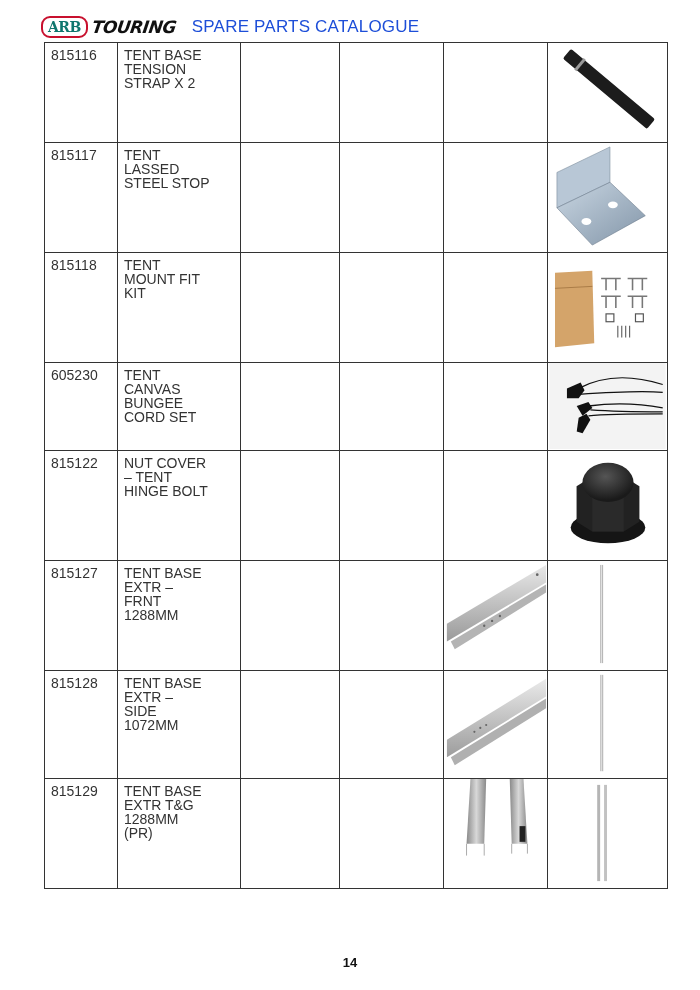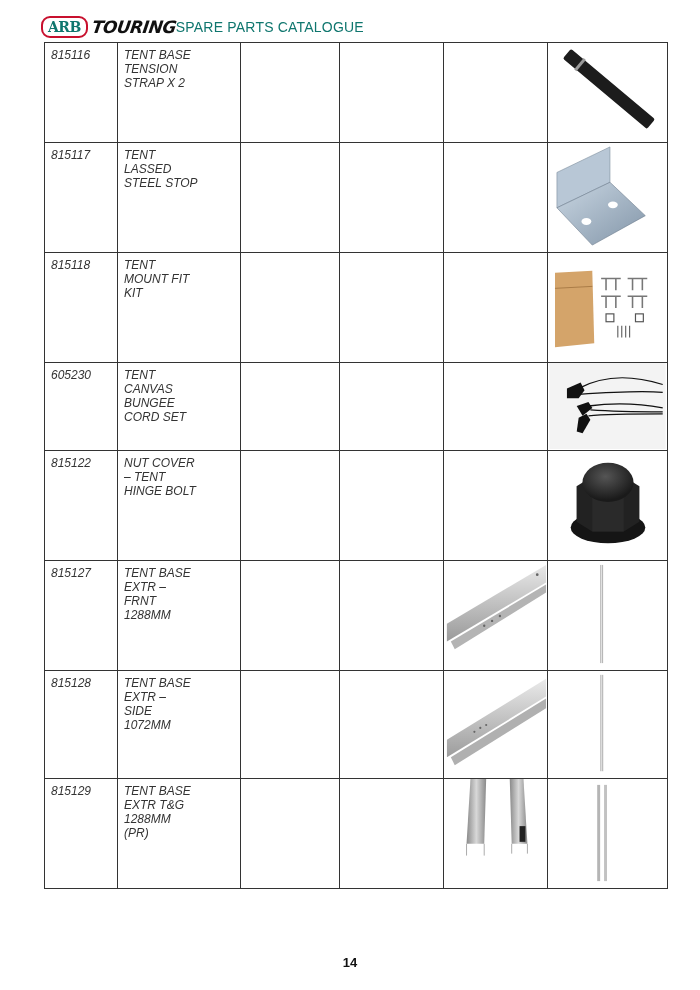--- a/index.html
+++ b/index.html
@@ -1,30 +1,30 @@
 <!DOCTYPE html>
 <html><head>
 <meta charset="utf-8">
 <style>
   html, body { margin: 0; padding: 0; background: #ffffff; }
   body { width: 700px; height: 990px; position: relative; font-family: "Liberation Sans", sans-serif; color: #222; overflow: hidden; }
   .header { position: absolute; left: 41px; top: 14px; height: 26px; display: flex; align-items: center; }
   .logo-arb { display: inline-flex; align-items: center; justify-content: center; height: 18px; padding: 0 5px; border: 2.5px solid #c8102e; border-radius: 9px; background: #fff; font-family: "DejaVu Serif", serif; font-weight: bold; font-size: 14px; letter-spacing: -0.5px; color: #0f766e; line-height: 1; }
   .logo-touring { margin-left: 4px; font-family: "DejaVu Sans", sans-serif; font-weight: bold; font-style: italic; font-size: 17px; letter-spacing: -0.5px; color: #111; transform: skewX(-8deg); }
-  .header-title { margin-left: 0; font-size: 14px; color: #0f766e; letter-spacing: 0.2px; }
+  .header-title { margin-left: 16px; font-size: 17px; color: #1d4ed8; letter-spacing: 0.2px; }
 
   table.parts { position: absolute; left: 44px; top: 42px; border-collapse: collapse; table-layout: fixed; width: 617px; }
   table.parts td { border: 1.5px solid #333; vertical-align: top; padding: 0; }
   td.code { width: 72px; }
   td.desc { width: 122px; }
   td.blank1 { width: 98px; }
   td.blank2 { width: 103px; }
   td.img1 { width: 103px; }
   td.img2 { width: 119px; }
-  .code-text, .desc-text { display: block; padding: 5px 0 0 6px; font-size: 12px; line-height: 14px; color: #333; white-space: pre-line; font-style: italic; }
+  .code-text, .desc-text { display: block; padding: 5px 0 0 6px; font-size: 14px; line-height: 14px; color: #333; white-space: pre-line; }
   .cell-img { position: relative; width: 100%; height: 100%; }
   .cell-img svg { display: block; width: 100%; height: 100%; }
 
   .page-number { position: absolute; left: 0; width: 700px; top: 955px; text-align: center; font-weight: bold; font-size: 13px; color: #111; }
 </style>
 </head>
 <body>
 
 <div class="header">
   <span class="logo-arb">ARB</span>

